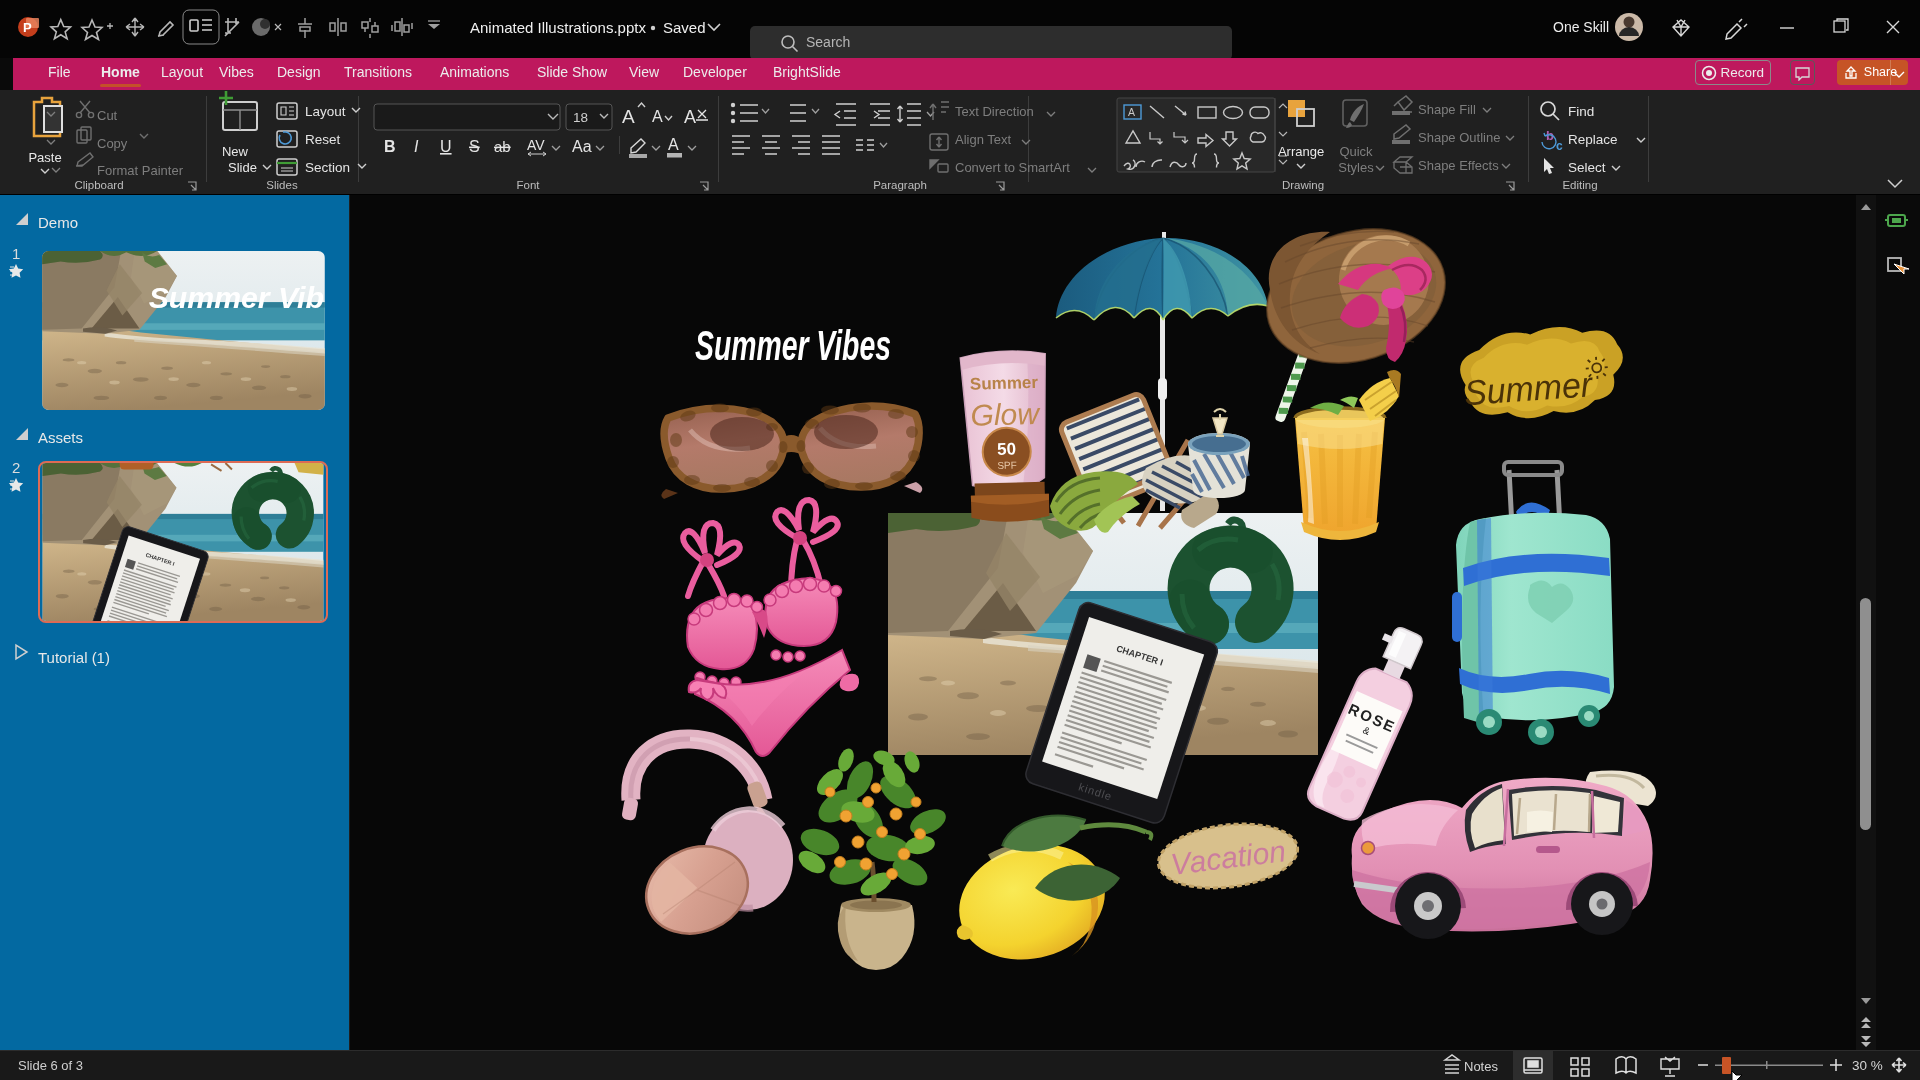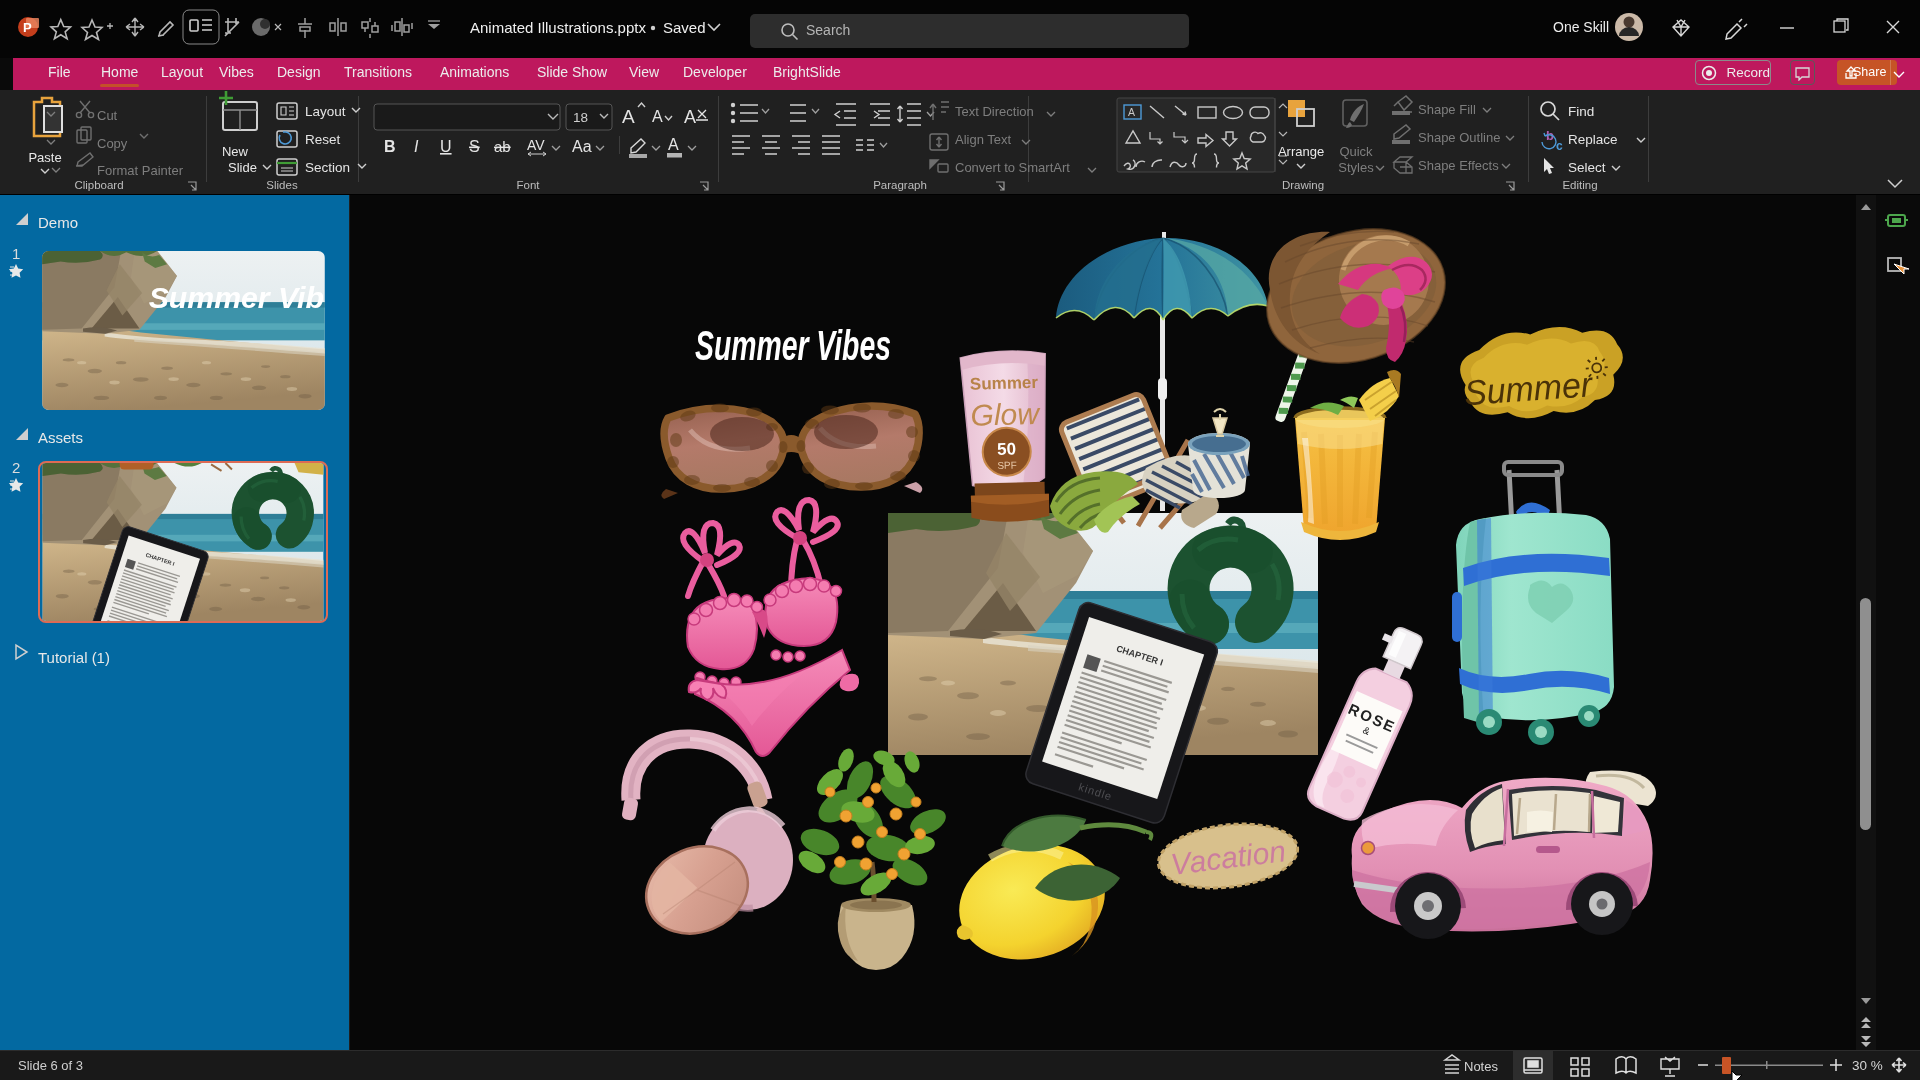--- a/index.html
+++ b/index.html
@@ -60,51 +60,51 @@
   <circle cx="1629" cy="27" r="14" fill="#cbb9a8"></circle>
   <circle cx="1629" cy="22" r="5.5" fill="#4a3a30"></circle>
   <path d="M1619 36 a10 9 0 0 1 20 0 z" fill="#262626"></path>
   <path d="M1673 27 l8 -7 8 7 -8 9 z M1673 27 h16 M1677 20 l4 7 4 -7 M1681 27 l0 9" stroke="#d8d8d8" stroke-width="1.4" fill="none"></path>
   <path d="M1727 34 l10 -10 4 4 -10 10 -5 1 z M1739 22 l3 -3 M1744 27 l3 -3" stroke="#d8d8d8" stroke-width="1.5" fill="none"></path>
   <path d="M1780 28 h14" stroke="#d8d8d8" stroke-width="1.4"></path>
   <rect x="1834" y="21" width="11" height="11" fill="none" stroke="#d8d8d8" stroke-width="1.3"></rect>
   <path d="M1837 21 v-2 h11 v11 h-2" fill="none" stroke="#d8d8d8" stroke-width="1.3"></path>
   <path d="M1887 21 l12 12 M1899 21 l-12 12" stroke="#d8d8d8" stroke-width="1.4"></path>
  </svg>
- <div class="abs" style="left:750px;top:14px;width:439px;height:34px;background:#2d2d2d;border-radius:5px">
+ <div class="abs" style="left:750px;top:26px;width:482px;height:34px;background:#2d2d2d;border-radius:5px">
   <svg width="30" height="34" style="position:absolute;left:26px;top:0">
         <circle cx="12" cy="16" r="6" fill="none" stroke="#bdbdbd" stroke-width="1.6"></circle>
         <path d="M16.5 20.5 l5 5" stroke="#bdbdbd" stroke-width="1.6"></path>
       </svg>
   <span style="position:absolute;left:56px;top:8px;color:#b5b5b5;font-size:14px">Search</span>
  </div>
 </div>
 <div id="menurow">
  <span class="menuitem" style="position:absolute;left:21px;top:0">File</span>
- <span class="menuitem" style="position:absolute;left:74px;top:0;font-weight:normal">Home<span style="position:absolute;left:13px;right:13px;bottom:-1px;height:3px;background:#c4502a;border-radius:2px"></span></span>
+ <span class="menuitem" style="position:absolute;left:74px;top:0;font-weight:bold">Home<span style="position:absolute;left:13px;right:13px;bottom:-1px;height:3px;background:#c4502a;border-radius:2px"></span></span>
  <span class="menuitem" style="position:absolute;left:134px;top:0">Layout</span>
  <span class="menuitem" style="position:absolute;left:192px;top:0">Vibes</span>
  <span class="menuitem" style="position:absolute;left:250px;top:0">Design</span>
  <span class="menuitem" style="position:absolute;left:317px;top:0">Transitions</span>
  <span class="menuitem" style="position:absolute;left:413px;top:0">Animations</span>
  <span class="menuitem" style="position:absolute;left:510px;top:0">Slide Show</span>
  <span class="menuitem" style="position:absolute;left:602px;top:0">View</span>
  <span class="menuitem" style="position:absolute;left:656px;top:0">Developer</span>
  <span class="menuitem" style="position:absolute;left:746px;top:0">BrightSlide</span>
 
- <div class="abs" style="left:1682px;top:2px;width:76px;height:25px;border:1px solid #8a8a8a;border-radius:4px;color:#ececec;font-size:13.5px;line-height:23px;text-align:right;">Record</div>
+ <div class="abs" style="left:1682px;top:2px;width:76px;height:25px;border:1px solid #8a8a8a;border-radius:4px;color:#ececec;font-size:13.5px;line-height:23px;text-align:right;padding-right:6px">Record</div>
  <svg width="18" height="18" style="position:absolute;left:1687px;top:6px">
       <circle cx="9" cy="9" r="6.5" fill="none" stroke="#ececec" stroke-width="1.5"></circle>
       <circle cx="9" cy="9" r="3" fill="#ececec"></circle>
     </svg>
  <div class="abs" style="left:1777px;top:2px;width:25px;height:25px;border:1px solid #5a5a5a;border-radius:4px"></div>
  <svg width="16" height="16" style="position:absolute;left:1782px;top:7px">
       <path d="M1 3 h13 v9 h-7 l-3 3 v-3 h-3 z" fill="none" stroke="#d8d8d8" stroke-width="1.3"></path>
     </svg>
- <div class="abs" style="left:1824px;top:2px;width:60px;height:25px;background:#c65426;border-radius:4px;color:#fff;font-size:12.5px;line-height:25px;text-align:left;padding-left:16px">Share</div>
+ <div class="abs" style="left:1824px;top:2px;width:71px;height:25px;background:#c65426;border-radius:4px;color:#fff;font-size:12.5px;line-height:25px;text-align:center;padding-left:16px">Share</div>
  <svg width="16" height="16" style="position:absolute;left:1830px;top:7px">
       <path d="M8 2 l4 4 h-3 v5 h-2 v-5 h-3 z M3 8 v5 h10 v-5" fill="none" stroke="#fff" stroke-width="1.3"></path>
     </svg>
  <div class="abs" style="left:1877px;top:2px;width:18px;height:25px;border-left:1px solid #d07a52"></div>
  <svg width="12" height="10" style="position:absolute;left:1880px;top:12px">
       <path d="M1 2 l5 5 5 -5" fill="none" stroke="#fff" stroke-width="1.4"></path>
     </svg>
 </div>
 <div id="ribbon">
 <svg width="1920" height="105" style="position:absolute;left:0;top:0">

